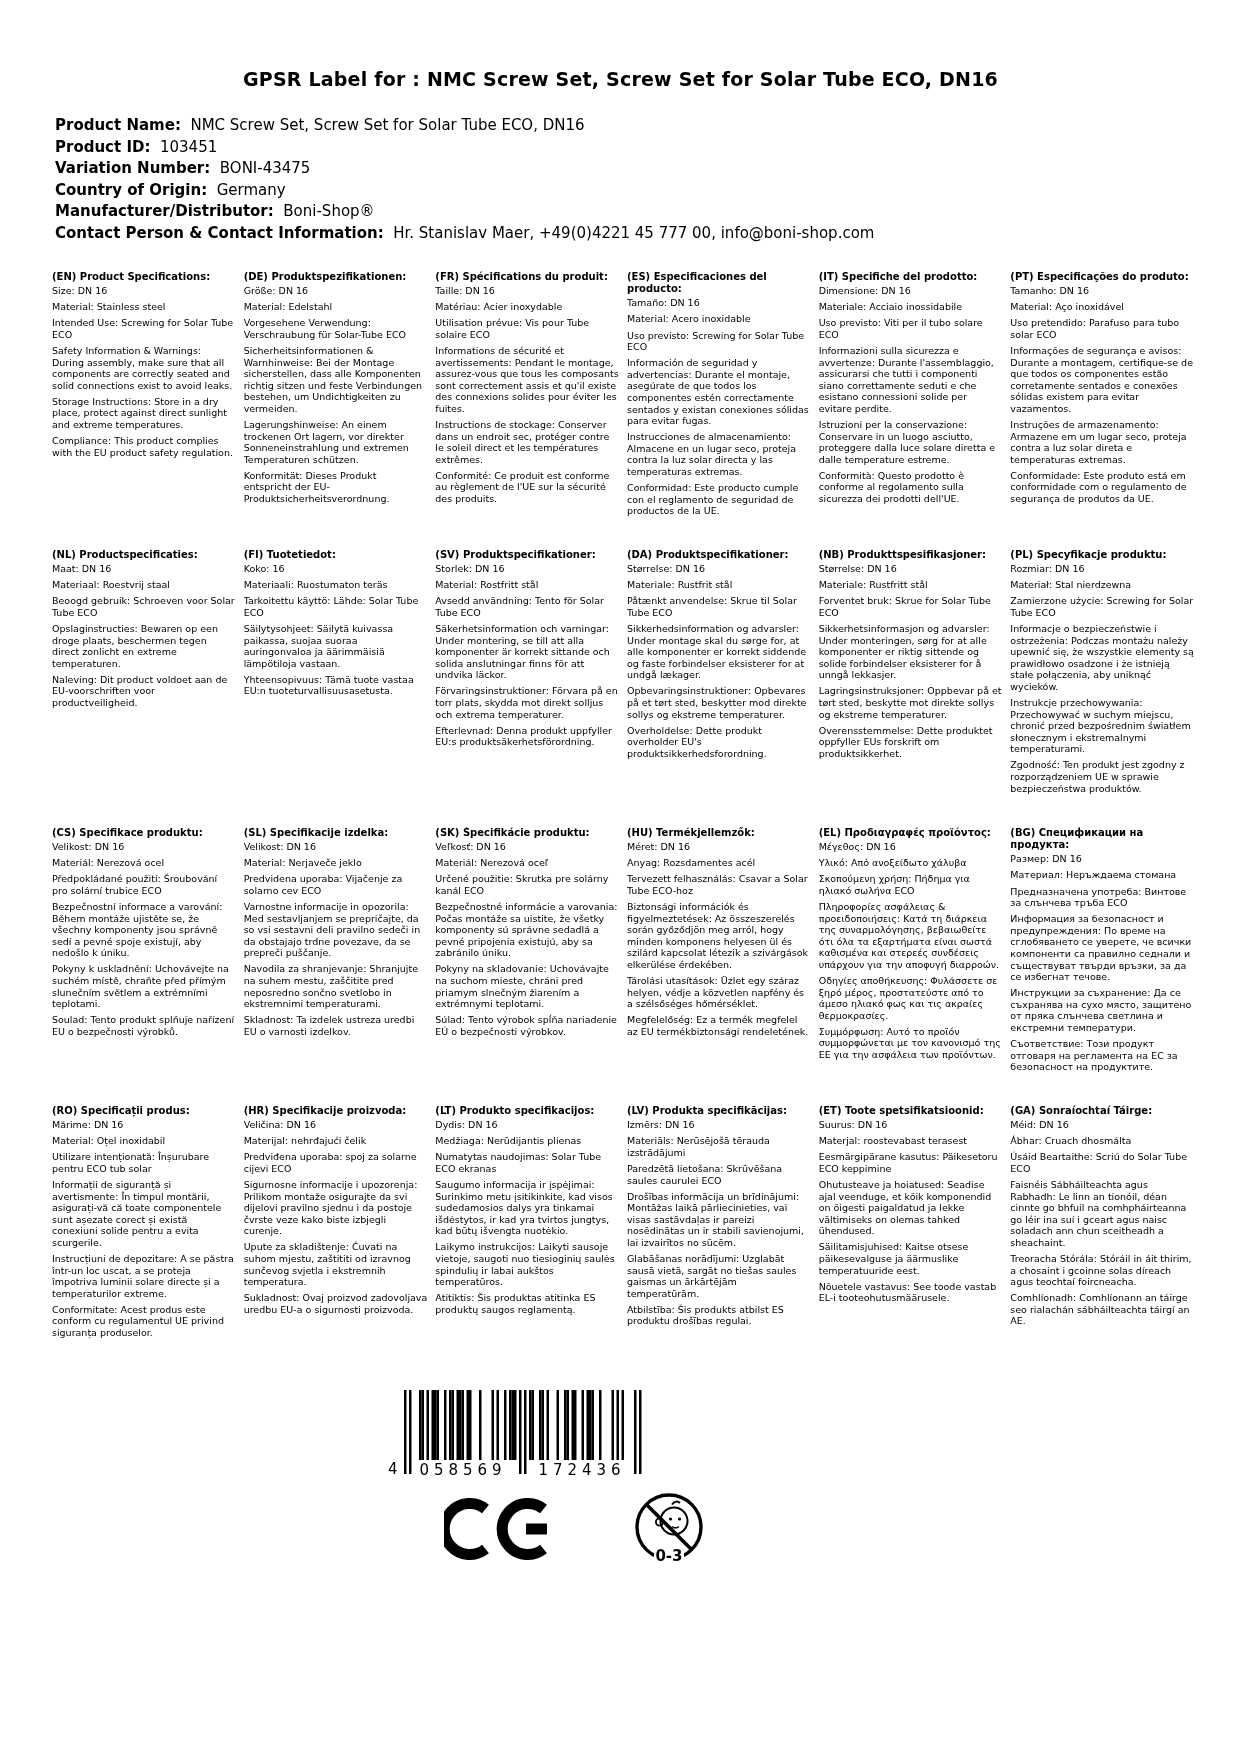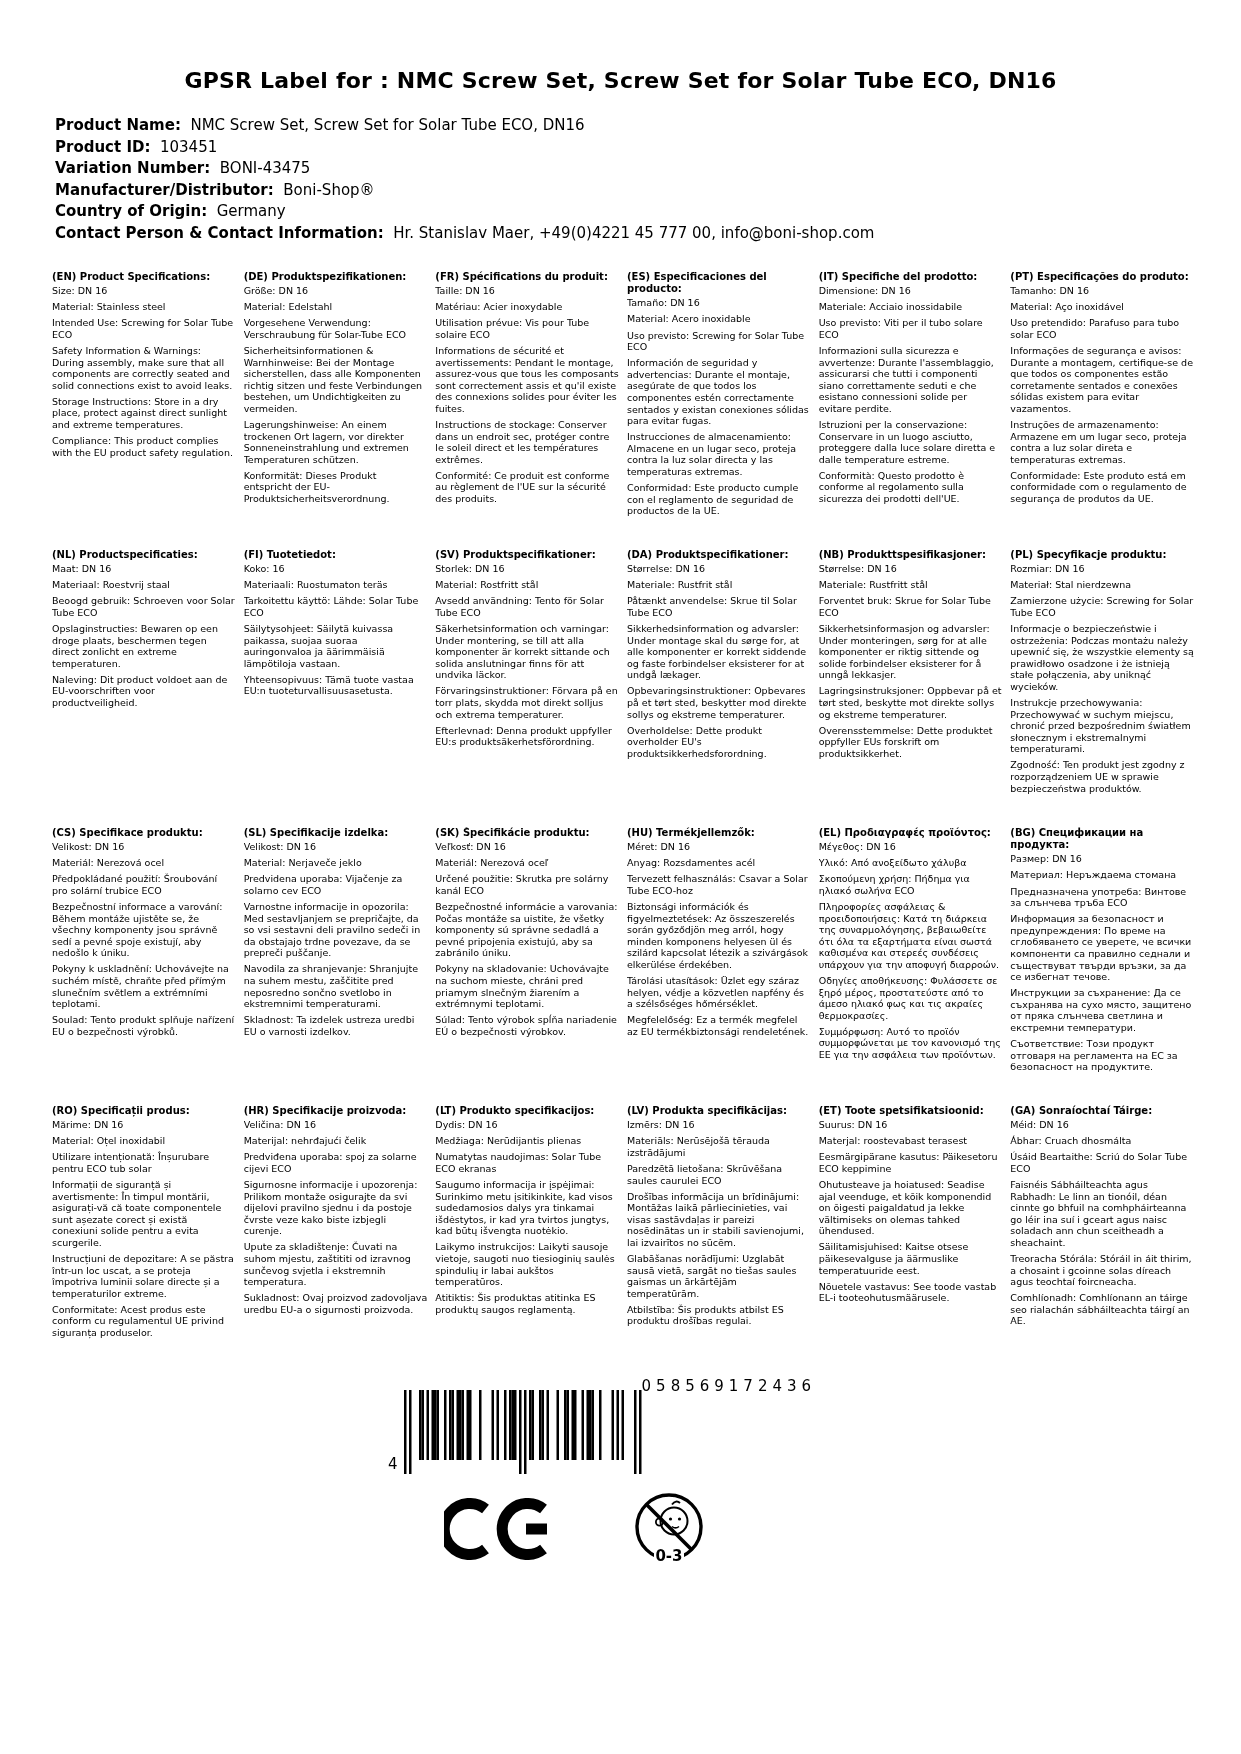--- a/index.html
+++ b/index.html
@@ -5,21 +5,21 @@
   * { margin:0; padding:0; box-sizing:border-box; }
   html,body { background:#fff; }
   body {
     width:1241px; height:1754px; position:relative;
     font-family:"DejaVu Sans", sans-serif; color:#000;
   }
   .page { position:absolute; inset:0; overflow:hidden; }
 
   .title {
     position:absolute; top:68px; left:0; right:0;
-    text-align:center; font-size:22px; font-weight:bold;
+    text-align:center; font-size:19px; font-weight:bold;
     letter-spacing:0.2px;
   }
 
   .product-info { position:absolute; top:117px; left:55px; font-size:15px; }
   .pi-row { margin-bottom:5px; line-height:16.5px; }
   .pi-label { font-weight:bold; }
   .pi-value { font-weight:normal; }
 
   .grid {
     position:absolute; top:271px; left:52px; width:1142px;
@@ -28,21 +28,21 @@
   }
   .block { font-size:9.5px; line-height:1.22; overflow:hidden; }
   .block-heading { font-weight:bold; font-size:10px; margin-bottom:2px; }
   .block-para { margin-bottom:4.5px; }
 
   .barcode-row {
     position:absolute; top:1390px; left:388px;
     display:flex; align-items:flex-end;
   }
   .bc-first { font-size:15px; margin-right:6px; padding-bottom:1px; }
-  .bc-col { display:flex; flex-direction:row; }
+  .bc-col { display:flex; flex-direction:column; }
   #barcode-svg { display:block; }
   #barcode-svg rect { fill:#000; }
   .bc-digits { display:flex; margin-top:-13px; font-size:15px; }
   .bc-digits span { flex:1; text-align:center; letter-spacing:5px; }
 
   .marks-row {
     position:absolute; top:1490px; left:404px;
     display:flex; align-items:center; gap:74px;padding-left:40px;
   }
   .age-text { font-family:"DejaVu Sans", sans-serif; }
@@ -51,22 +51,22 @@
 <body>
 
 <div class="page">
 
   <h1 class="title">GPSR Label for : NMC Screw Set, Screw Set for Solar Tube ECO, DN16</h1>
 
   <div class="product-info">
       <div class="pi-row"><span class="pi-label">Product Name:</span><span class="pi-value">&nbsp; NMC Screw Set, Screw Set for Solar Tube ECO, DN16</span></div>
       <div class="pi-row"><span class="pi-label">Product ID:</span><span class="pi-value">&nbsp; 103451</span></div>
       <div class="pi-row"><span class="pi-label">Variation Number:</span><span class="pi-value">&nbsp; BONI-43475</span></div>
+      <div class="pi-row"><span class="pi-label">Country of Origin:</span><span class="pi-value">&nbsp; Germany</span></div>
       <div class="pi-row"><span class="pi-label">Manufacturer/Distributor:</span><span class="pi-value">&nbsp; Boni-Shop®</span></div>
-      <div class="pi-row"><span class="pi-label">Country of Origin:</span><span class="pi-value">&nbsp; Germany</span></div>
       <div class="pi-row"><span class="pi-label">Contact Person &amp; Contact Information:</span><span class="pi-value">&nbsp; Hr. Stanislav Maer, +49(0)4221 45 777 00, info@boni-shop.com</span></div>
     </div>
 
   <div class="grid">
       <div class="block">
         <div class="block-heading">(EN) Product Specifications:</div>
         <p class="block-para">Size: DN 16</p>
         <p class="block-para">Material: Stainless steel</p>
         <p class="block-para">Intended Use: Screwing for Solar Tube ECO</p>
         <p class="block-para">Safety Information &amp; Warnings: During assembly, make sure that all components are correctly seated and solid connections exist to avoid leaks.</p>

